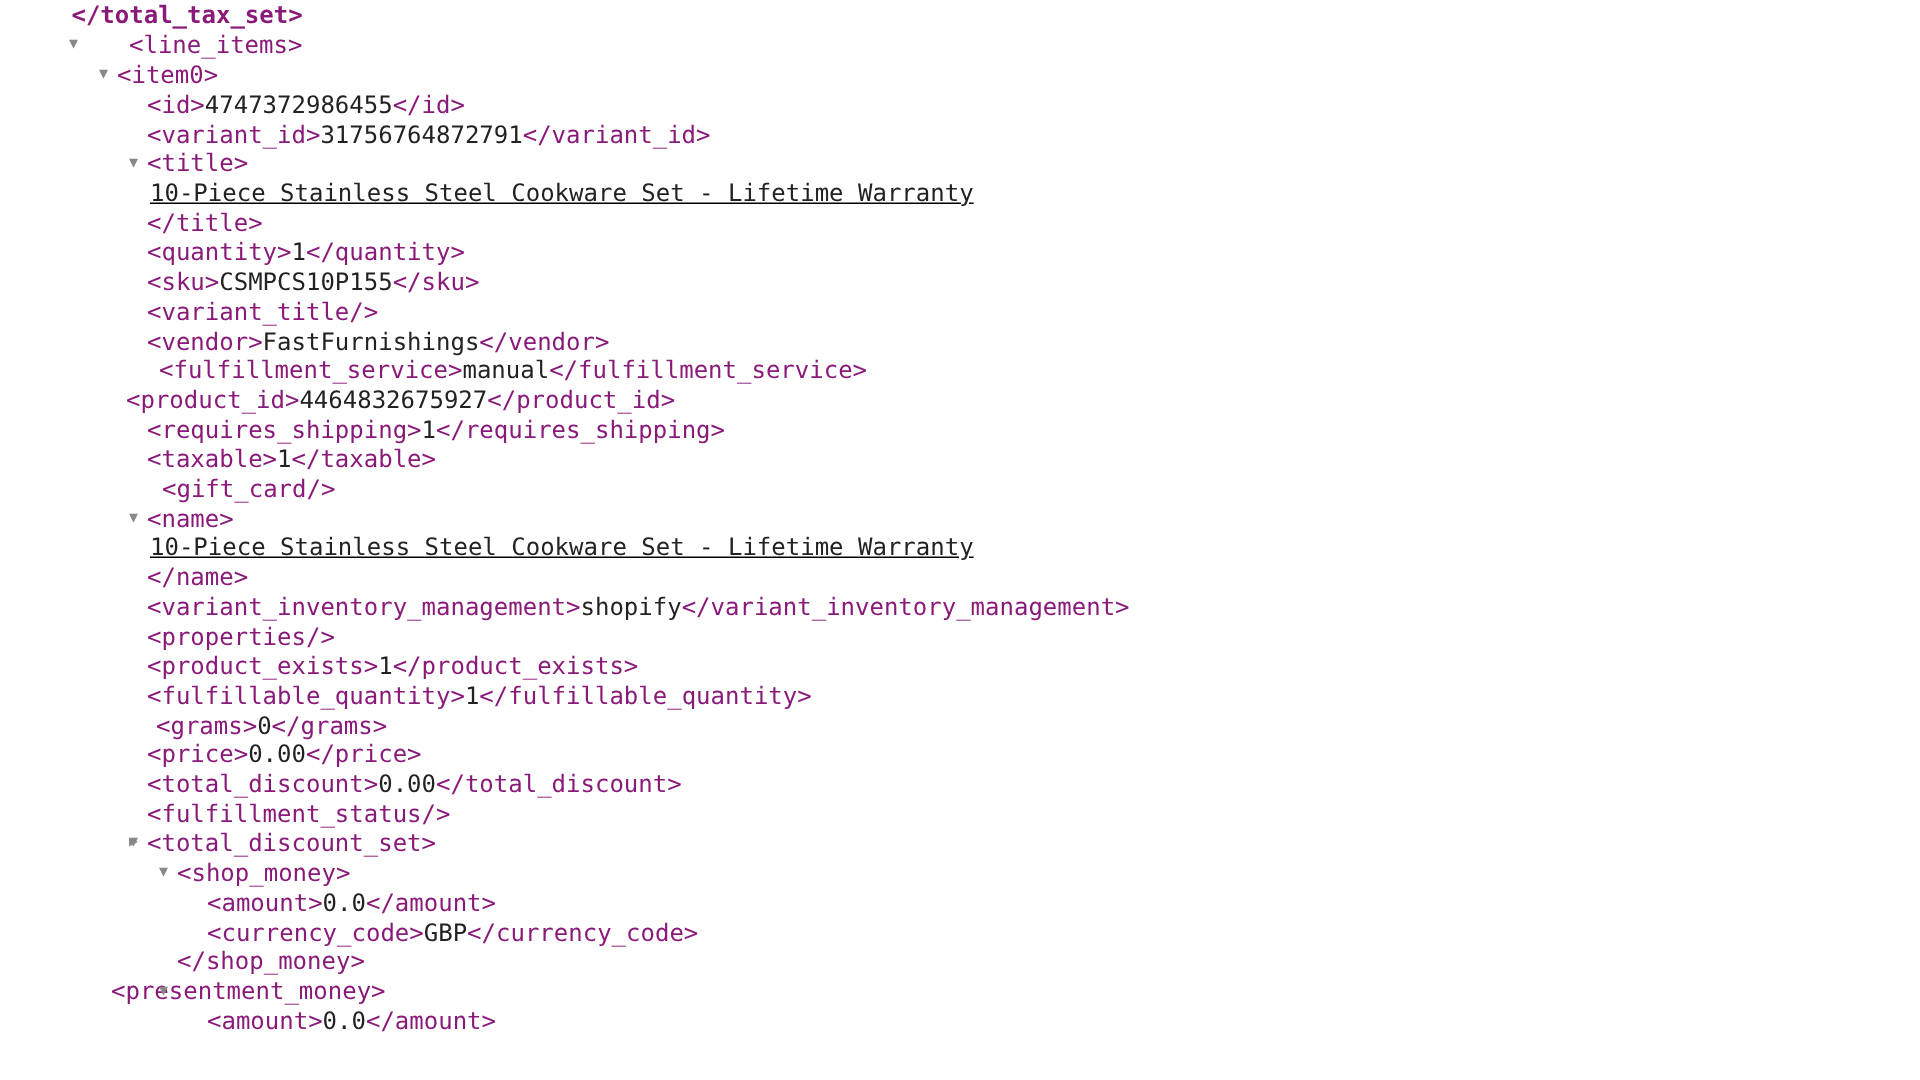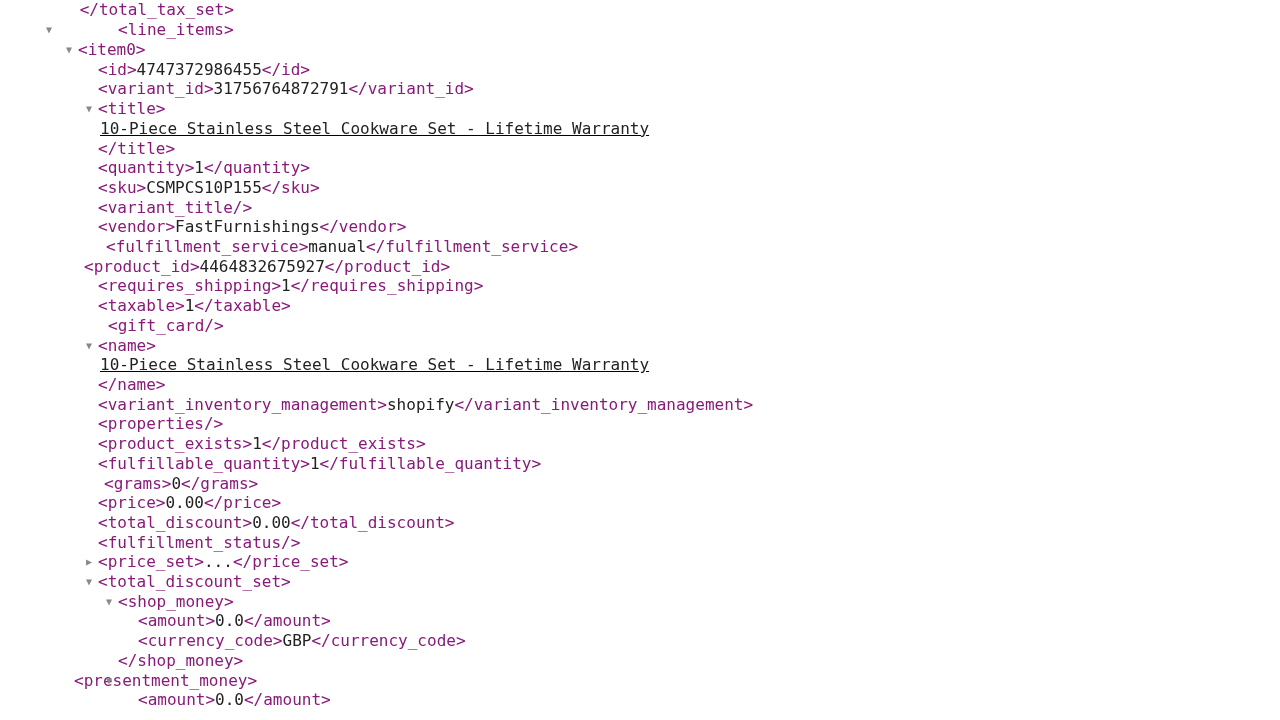--- a/index.html
+++ b/index.html
@@ -19,21 +19,21 @@
     width: 10px;
     text-align: center;
     color: #888;
     font-size: 10px;
     vertical-align: middle;
     cursor: pointer;
     user-select: none;
   }
   .tag { color: #8a1a7a; }
   .txt { color: #222; text-align: center; }
-  .pad0 { padding-left: 60px; }
+  .pad0 { padding-left: 28px; font-weight: bold; }
   .pad3 { padding-left: 84px; }
   .pad3text { padding-left: 100px; text-decoration: underline; }
   .twcol1 { position: absolute; left: 44px; }
   .twcol2 { position: absolute; left: 64px; }
   .twcol3 { position: absolute; left: 84px; }
   .twcol4 { position: absolute; left: 104px; }
   .line { position: relative; }
 </style>
 </head>
 <body>
@@ -130,21 +130,20 @@
 </div>
 <div class="r line pad3">
   <span style="margin-left:14px"><span class="tag">&lt;total_discount&gt;</span><span class="txt">0.00</span><span class="tag">&lt;/total_discount&gt;</span></span>
 </div>
 <div class="r line pad3">
   <span class="tag" style="margin-left:14px">&lt;fulfillment_status/&gt;</span>
 </div>
 
 <div class="r line">
   <span class="tw twcol3">▶</span>
-  <span style="margin-left:98px"><span class="tag">&lt;price_set&gt;</span><span class="txt">...</span><span class="tag">&lt;/price_set&gt;</span></span>
 </div>
 
 <div class="r line">
   <span class="tw twcol3">▼</span>
   <span class="tag" style="margin-left:98px">&lt;total_discount_set&gt;</span>
 </div>
 
 <div class="r line">
   <span class="tw twcol4">▼</span>
   <span class="tag" style="margin-left:118px">&lt;shop_money&gt;</span>

